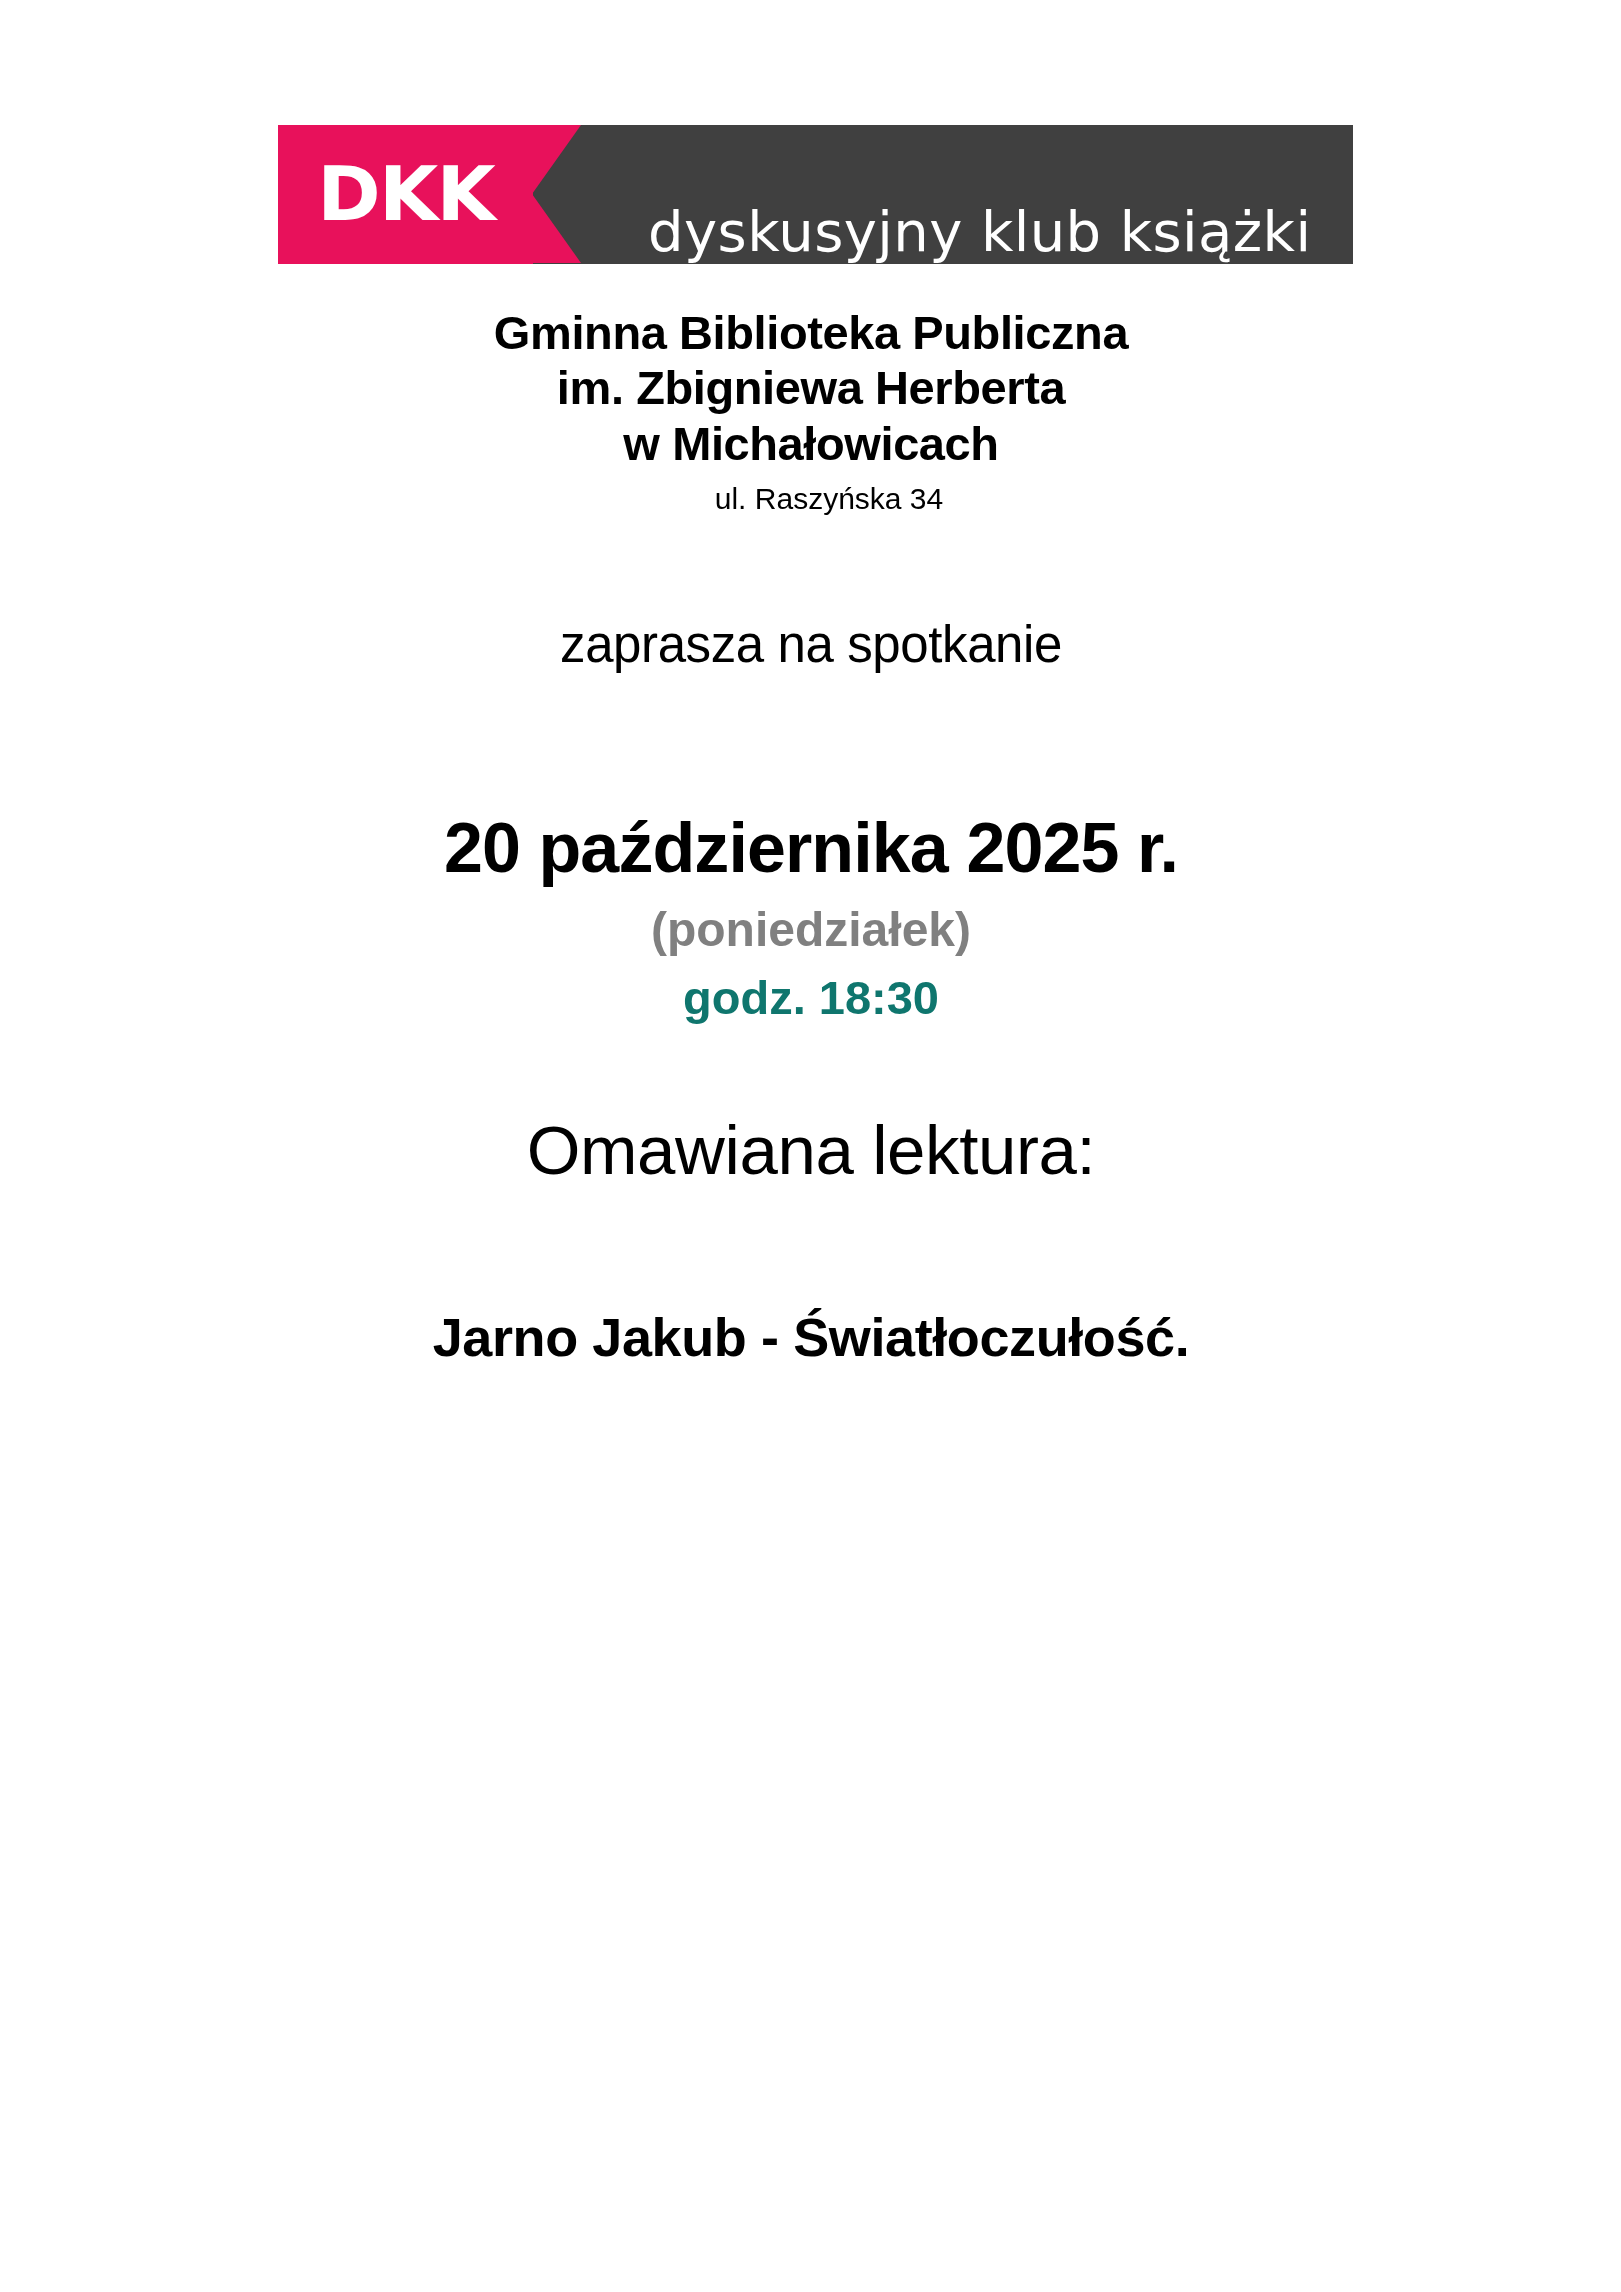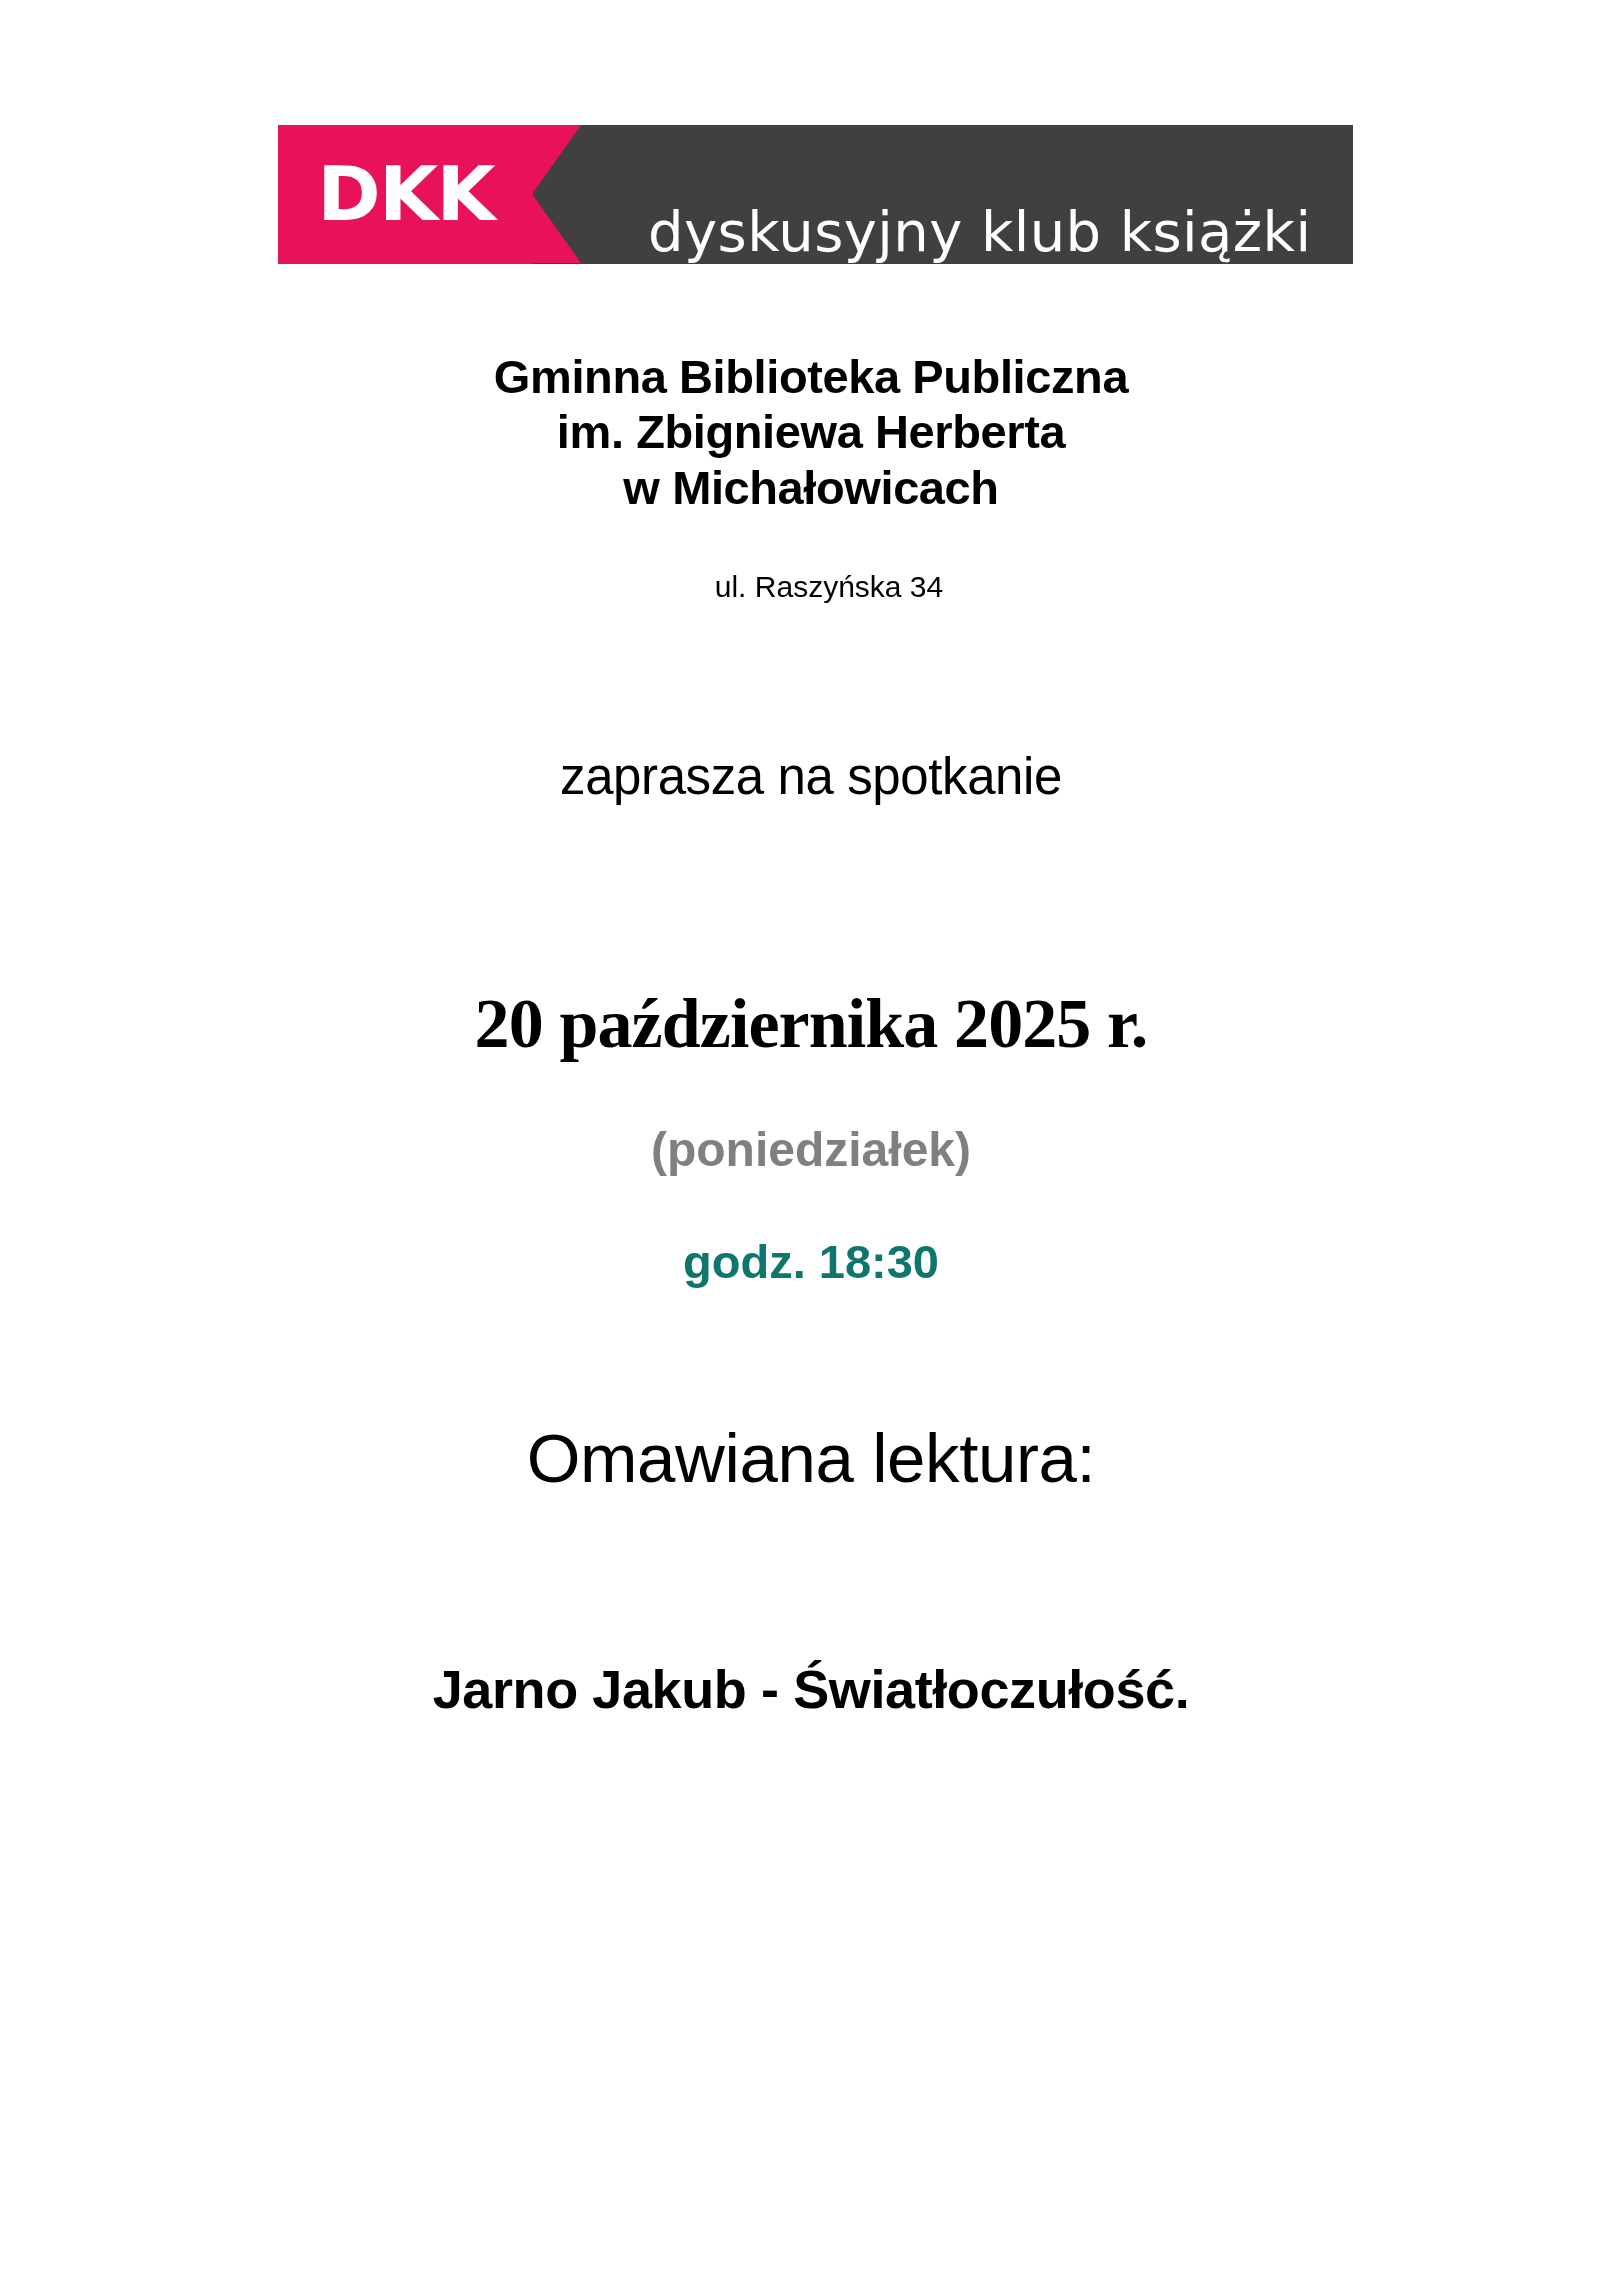--- a/index.html
+++ b/index.html
@@ -16,21 +16,20 @@
   }
 
   .poster {
     width: 1622px;
     height: 2293px;
     box-sizing: border-box;
     display: flex;
     flex-direction: column;
     align-items: center;
     padding-top: 125px;
-    gap: 44px;
   }
 
   
   .logo-banner {
     display: flex;
     align-items: stretch;
     height: 139px;
     width: 1075px;
     margin-left: 9px;
   }
@@ -115,21 +114,20 @@
     line-height: 1.28;
     letter-spacing: -0.9px;
   }
 
   .date {
     margin-top: 134px;
     text-align: center;
     font-size: 70px;
     font-weight: bold;
     letter-spacing: -0.9px;
-    font-family: Liberation Serif, serif;
   }
 
   .weekday {
     margin-top: 14.3px;
     text-align: center;
     font-size: 48px;
     font-weight: bold;
     color: #808080;
   }
 

